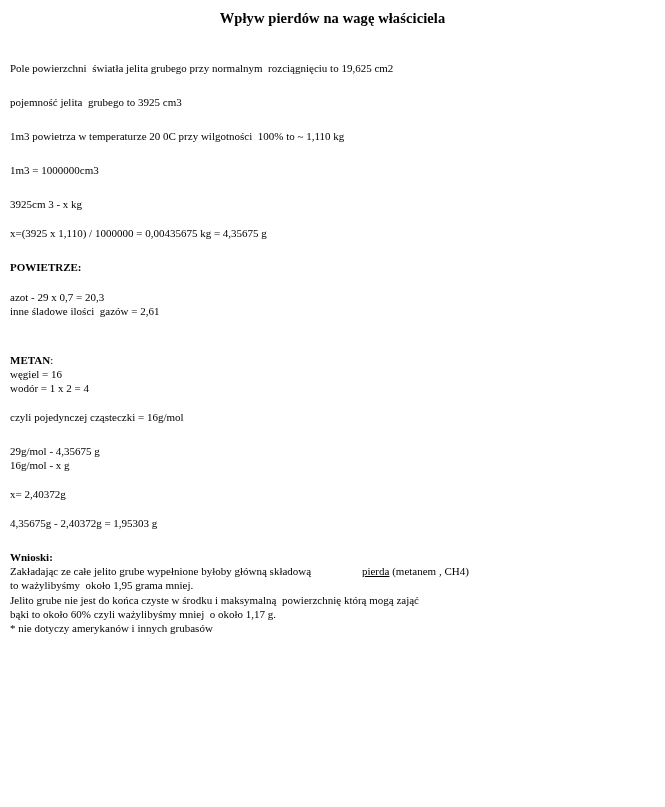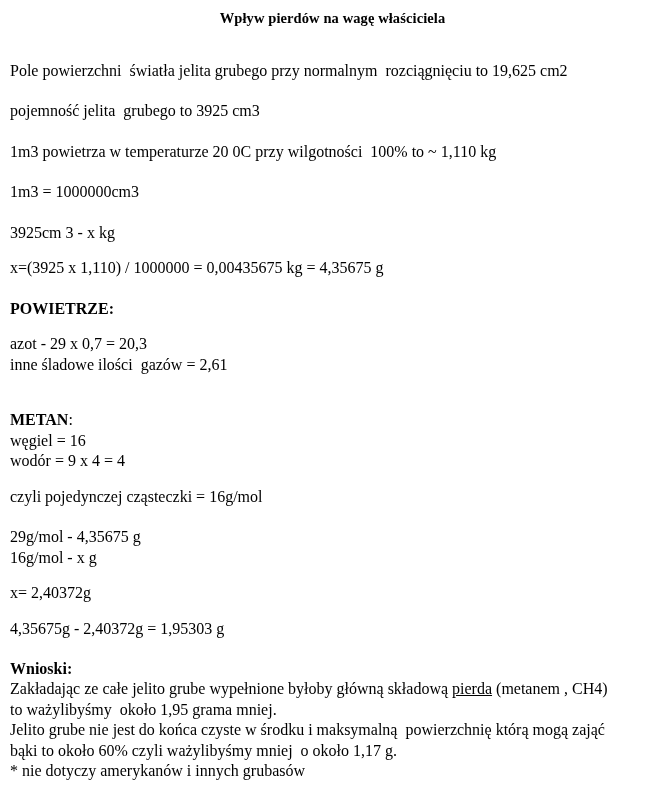--- a/index.html
+++ b/index.html
@@ -22,33 +22,34 @@
     position: relative;
   }
   .doc-title {
     text-align: center;
     font-weight: bold;
     font-size: 14.5px;
     margin: 4px 0 0 0;
     letter-spacing: 0.1px;
   }
   .block {
-    font-size: 16px;
+    font-size: 11px;
     line-height: 1.28;
   }
   .gap-xl { height: 34px; }
   .gap-l  { height: 20px; }
   .gap-m  { height: 15px; }
   .line {
     white-space: pre-wrap;
     word-wrap: break-word;
   }
   .bold { font-weight: bold; }
   .underline-word {
     text-decoration: underline;
+    margin-left: 48px;
   }
   .heading-inline .hd {
     font-weight: bold;
   }
 </style>
 </head>
 <body>
 
 <div class="page">
 
@@ -104,21 +105,21 @@
   </div>
 
   <div class="gap-m"></div>
 
 
   <div class="gap-l"></div>
 
   <div class="block heading-inline">
     <div class="line"><span class="hd">METAN</span><span>:</span></div>
     <div class="line">węgiel = 16</div>
-    <div class="line">wodór = 9 x 4 = 4</div>
+    <div class="line">wodór = 1 x 2 = 4</div>
   </div>
 
   <div class="gap-m"></div>
 
   <div class="block">
     <div class="line">czyli pojedynczej cząsteczki = 16g/mol</div>
   </div>
 
   <div class="gap-l"></div>
 

